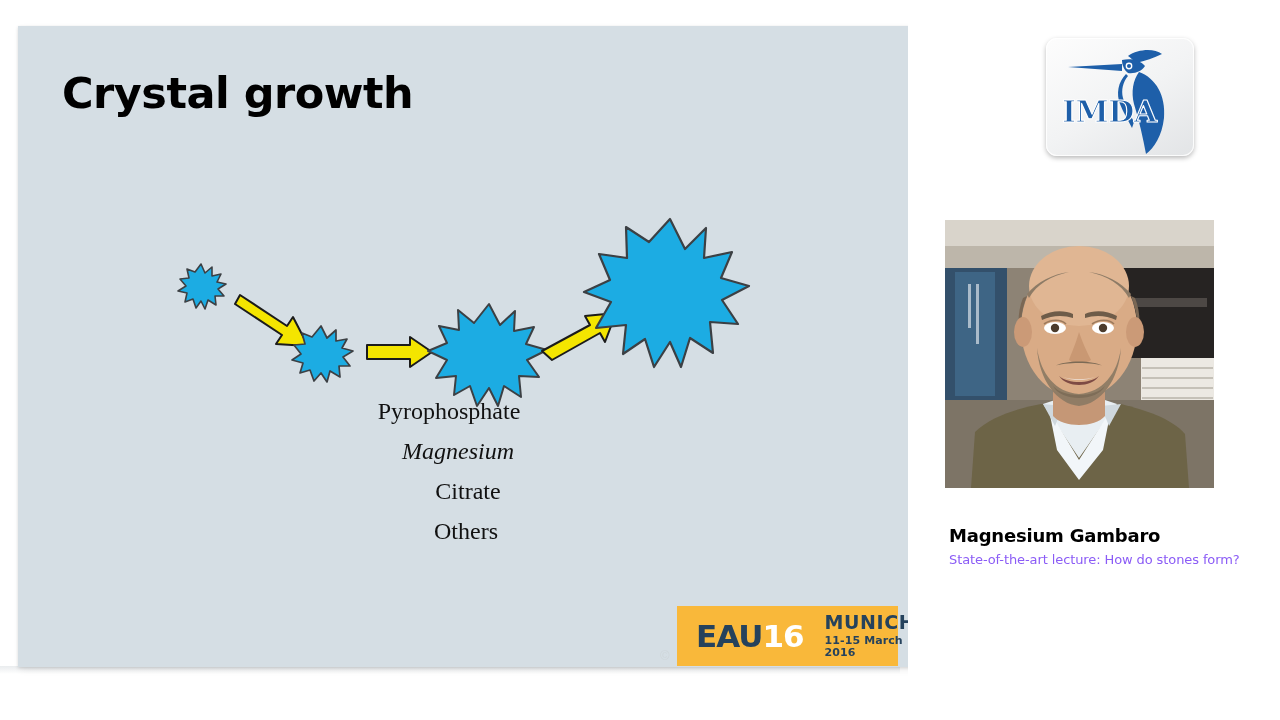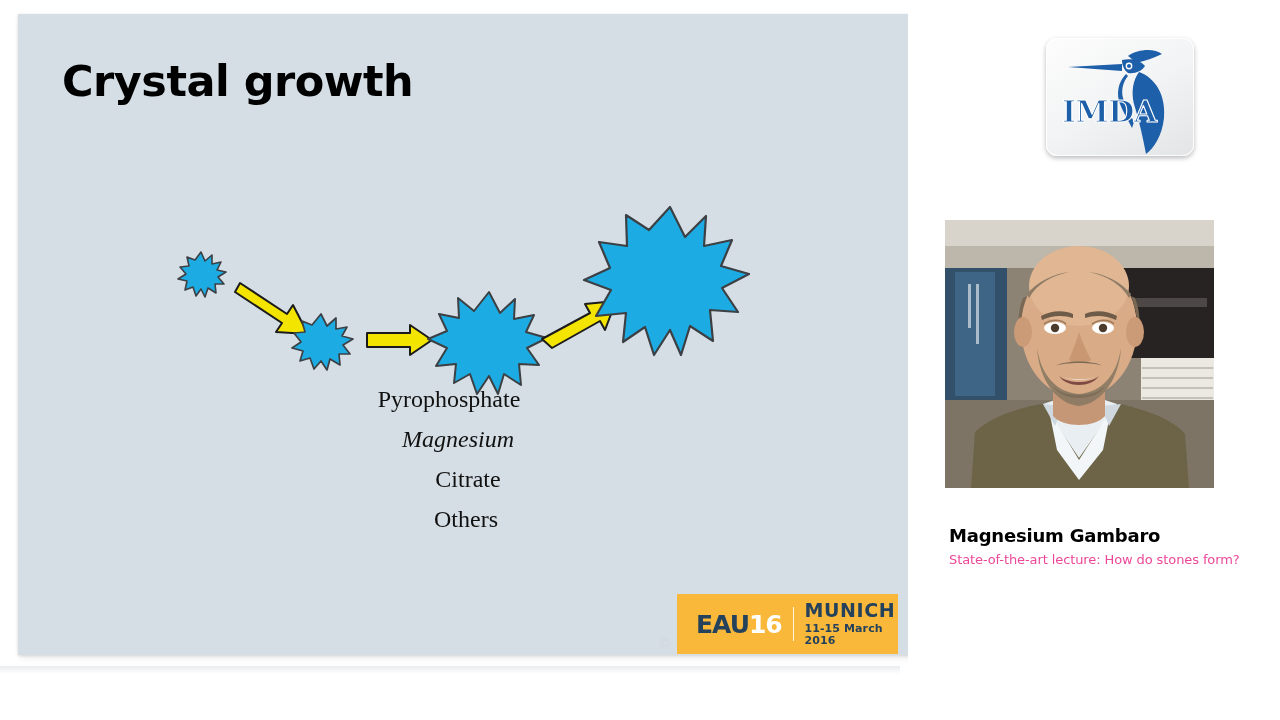--- a/index.html
+++ b/index.html
@@ -34,21 +34,21 @@
     left: 0px;
     top: 666px;
     width: 900px;
     height: 8px;
     background: linear-gradient(to bottom, #e9ecee 0%, #f5f6f7 55%, #ffffff 100%);
   }
 
   .slide {
     position: absolute;
     left: 18px;
-    top: 14px;
+    top: 26px;
     width: 1017px;
     height: 641px;
     background: #d5dee4;
     box-shadow: 0 1px 3px rgba(0,0,0,0.13), 2px 3px 7px rgba(0,0,0,0.07);
   }
 
   .slide-title {
     position: absolute;
     left: 44px;
     top: 42px;
@@ -99,21 +99,21 @@
     height: 60px;
     background: #f9b83a;
     display: flex;
     align-items: center;
     padding-left: 19px;
     box-sizing: border-box;
   }
   .eau-mark {
     font-family: "DejaVu Sans", sans-serif;
     font-weight: bold;
-    font-size: 25px;
+    font-size: 31px;
     letter-spacing: -1px;
     line-height: 1;
   }
   .eau-mark .eau-word { color: #25425c; }
   .eau-mark .eau-year { color: #ffffff; }
   .eau-divider {
     width: 2px;
     height: 34px;
     background: #ffffff;
     margin: 0 10px 0 11px;
@@ -189,21 +189,21 @@
     color: #000000;
     letter-spacing: -0.2px;
     white-space: nowrap;
   }
   .speaker-talk {
     position: absolute;
     left: 41px;
     top: 552px;
     font-family: "DejaVu Sans", sans-serif;
     font-size: 13px;
-    color: #ec4899;
+    color: #8b5cf6;
     letter-spacing: -0.1px;
     white-space: nowrap;
   }
 </style>
 </head>
 <body>
 
 <div id="app">
 
   <div class="slide-viewer">

